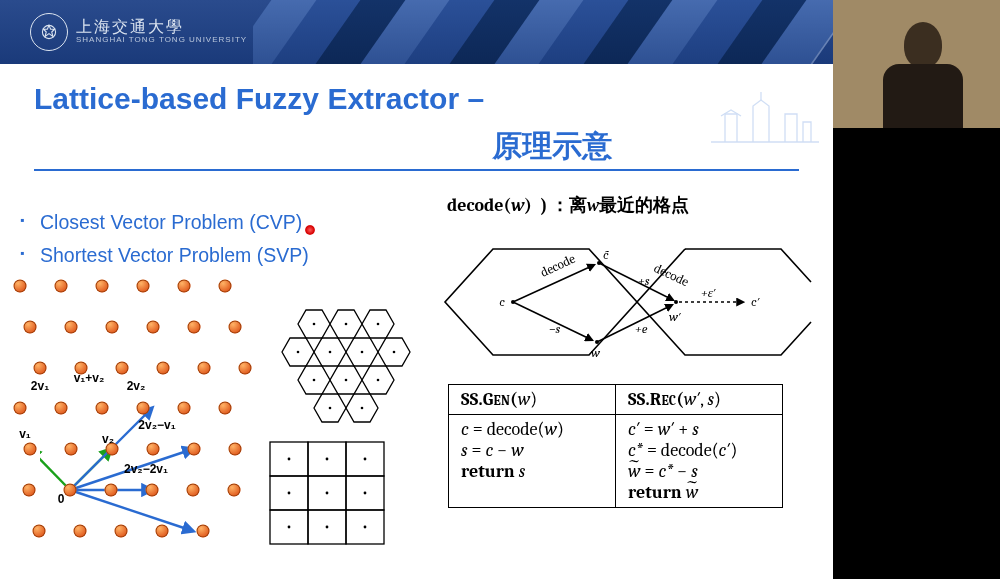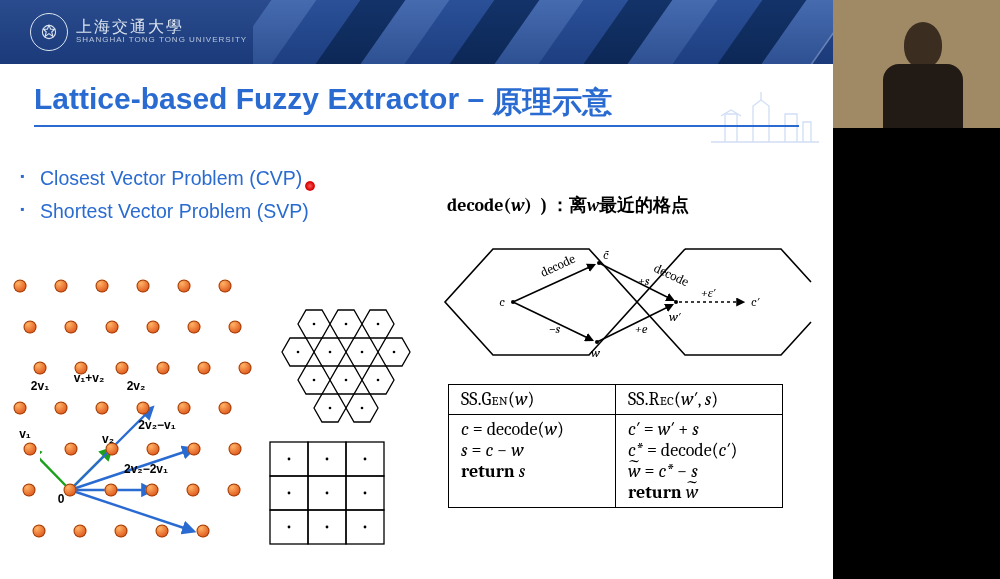--- a/index.html
+++ b/index.html
@@ -82,20 +82,21 @@
   .title-en {
     color: #2a6bd1;
     font-size: 30px;
     font-weight: 700;
   }
   .title-zh {
     color: #2a6bd1;
     font-size: 30px;
     font-weight: 700;
     font-family: "Microsoft YaHei","SimHei",sans-serif;
+    margin-top: 44px;
   }
   .title-hr {
     margin: 2px 34px 0 34px;
     height: 2px;
     background: #2a6bd1;
   }
   .towers {
     position: absolute;
     right: 6px;
     top: 86px;
@@ -205,21 +206,21 @@
     font-size: 18px;
     border-collapse: collapse;
   }
   .alg-table td {
     border: 1.5px solid #000;
     padding: 4px 14px 4px 12px;
     vertical-align: top;
     min-width: 140px;
   }
   .alg-table .head { border-bottom: 1.5px solid #000; font-variant: normal; }
-  .smallcaps { font-variant: small-caps; letter-spacing: .2px; }
+  .smallcaps { font-variant: small-caps; letter-spacing: .2px; font-weight: bold; }
   .math i { font-style: italic; }
   .math .tilde { position: relative; }
   .math .tilde::before { content: "~"; position: absolute; left: 50%; top: -0.55em; transform: translateX(-50%) scaleX(1.1); }
   
   .cam {
     position: absolute;
     left: 833px;
     top: 0;
     width: 167px;
     height: 128px;

